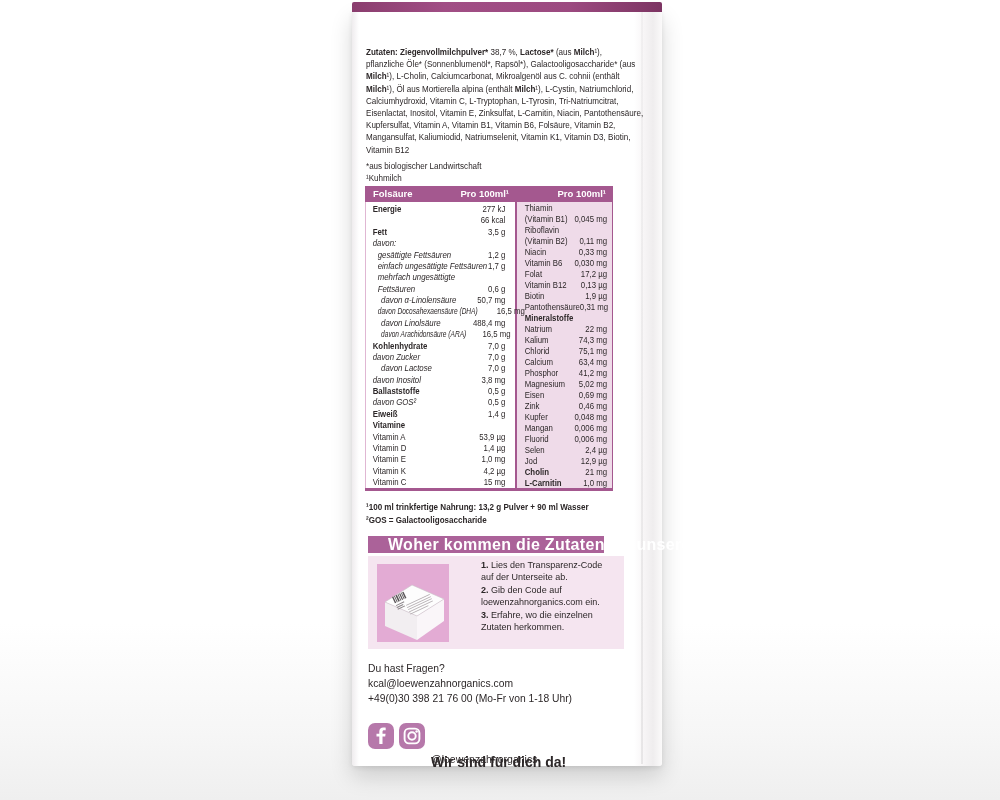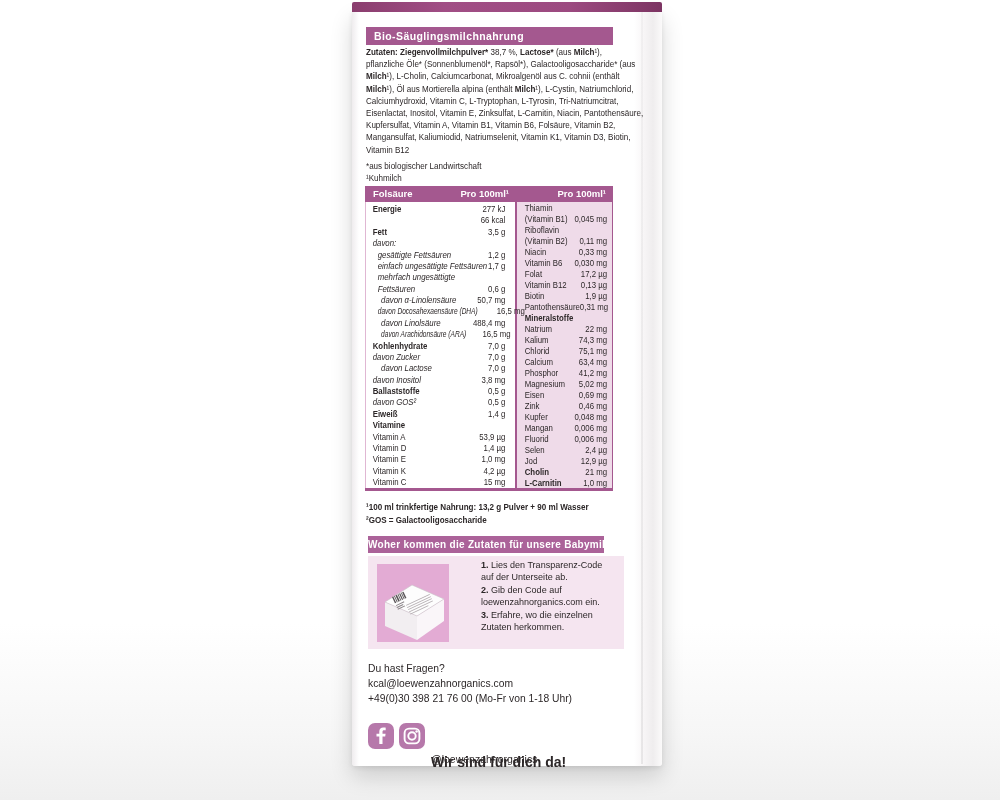--- a/index.html
+++ b/index.html
@@ -37,21 +37,21 @@
   .tcol-r{left:518px;top:203px;width:112px;}
   .nrow{display:flex;justify-content:space-between;align-items:baseline;box-sizing:border-box;white-space:nowrap;}
   .tcol-l .nrow{height:11.38px;line-height:11.38px;padding-right:12px;}
   .tcol-r .nrow{height:11.02px;line-height:11.02px;padding-right:6px;}
   .nrow.b .lab{font-weight:bold;}
   .nrow.i .lab{font-style:italic;}
   .nrow.cond .lab{display:inline-block;transform:scaleX(.84);transform-origin:left;}
   .t-foot{left:366px;top:500px;width:330px;font-size:9.6px;font-weight:bold;line-height:13px;}
   
   .woher-bar{left:368px;top:536px;width:236px;height:17px;background:#ab6299;color:#fff;
-    font-size:10px;font-weight:bold;letter-spacing:.3px;line-height:17px;padding-left:0;
+    font-size:16px;font-weight:bold;letter-spacing:.3px;line-height:17px;padding-left:20px;
     box-sizing:border-box;white-space:nowrap;}
   .panel{left:368px;top:556px;width:256px;height:93px;background:#f5e5f0;}
   .illus{left:377px;top:564px;width:72px;height:78px;background:#e3abd4;}
   .steps{left:481px;top:559px;width:172px;font-size:9.8px;line-height:12.4px;
     transform:scaleX(.92);transform-origin:left top;}
   .steps .b{font-weight:bold;}
   
   .contact{left:368px;font-size:10.3px;line-height:15px;white-space:nowrap;}
   .c-head{top:661px;font-weight:normal;}
   .c-mail{top:676px;}
@@ -66,21 +66,20 @@
     background:linear-gradient(180deg,rgba(0,0,0,.03),rgba(0,0,0,.07));}
 </style>
 </head>
 <body>
 
 <div id="canvas">
   <div class="abs box"></div>
   <div class="abs top-edge"></div>
   <div class="abs crease"></div>
 
-  <div class="abs banner">Bio-Säuglingsmilchnahrung</div>
 
   <div class="abs ingredients cond-block" id="ingredients">
       <div><span class="b">Zutaten: Ziegenvollmilchpulver*</span><span> 38,7 %, </span><span class="b">Lactose*</span><span> (aus </span><span class="b">Milch</span><span>¹),</span></div>
       <div><span>pflanzliche Öle* (Sonnenblumenöl*, Rapsöl*), Galactooligosaccharide* (aus</span></div>
       <div><span class="b">Milch</span><span>¹), L-Cholin, Calciumcarbonat, Mikroalgenöl aus C. cohnii (enthält</span></div>
       <div><span class="b">Milch</span><span>¹), Öl aus Mortierella alpina (enthält </span><span class="b">Milch</span><span>¹), L-Cystin, Natriumchlorid,</span></div>
       <div><span>Calciumhydroxid, Vitamin C, L-Tryptophan, L-Tyrosin, Tri-Natriumcitrat,</span></div>
       <div><span>Eisenlactat, Inositol, Vitamin E, Zinksulfat, L-Carnitin, Niacin, Pantothensäure,</span></div>
       <div><span>Kupfersulfat, Vitamin A, Vitamin B1, Vitamin B6, Folsäure, Vitamin B2,</span></div>
       <div><span>Mangansulfat, Kaliumiodid, Natriumselenit, Vitamin K1, Vitamin D3, Biotin,</span></div>

